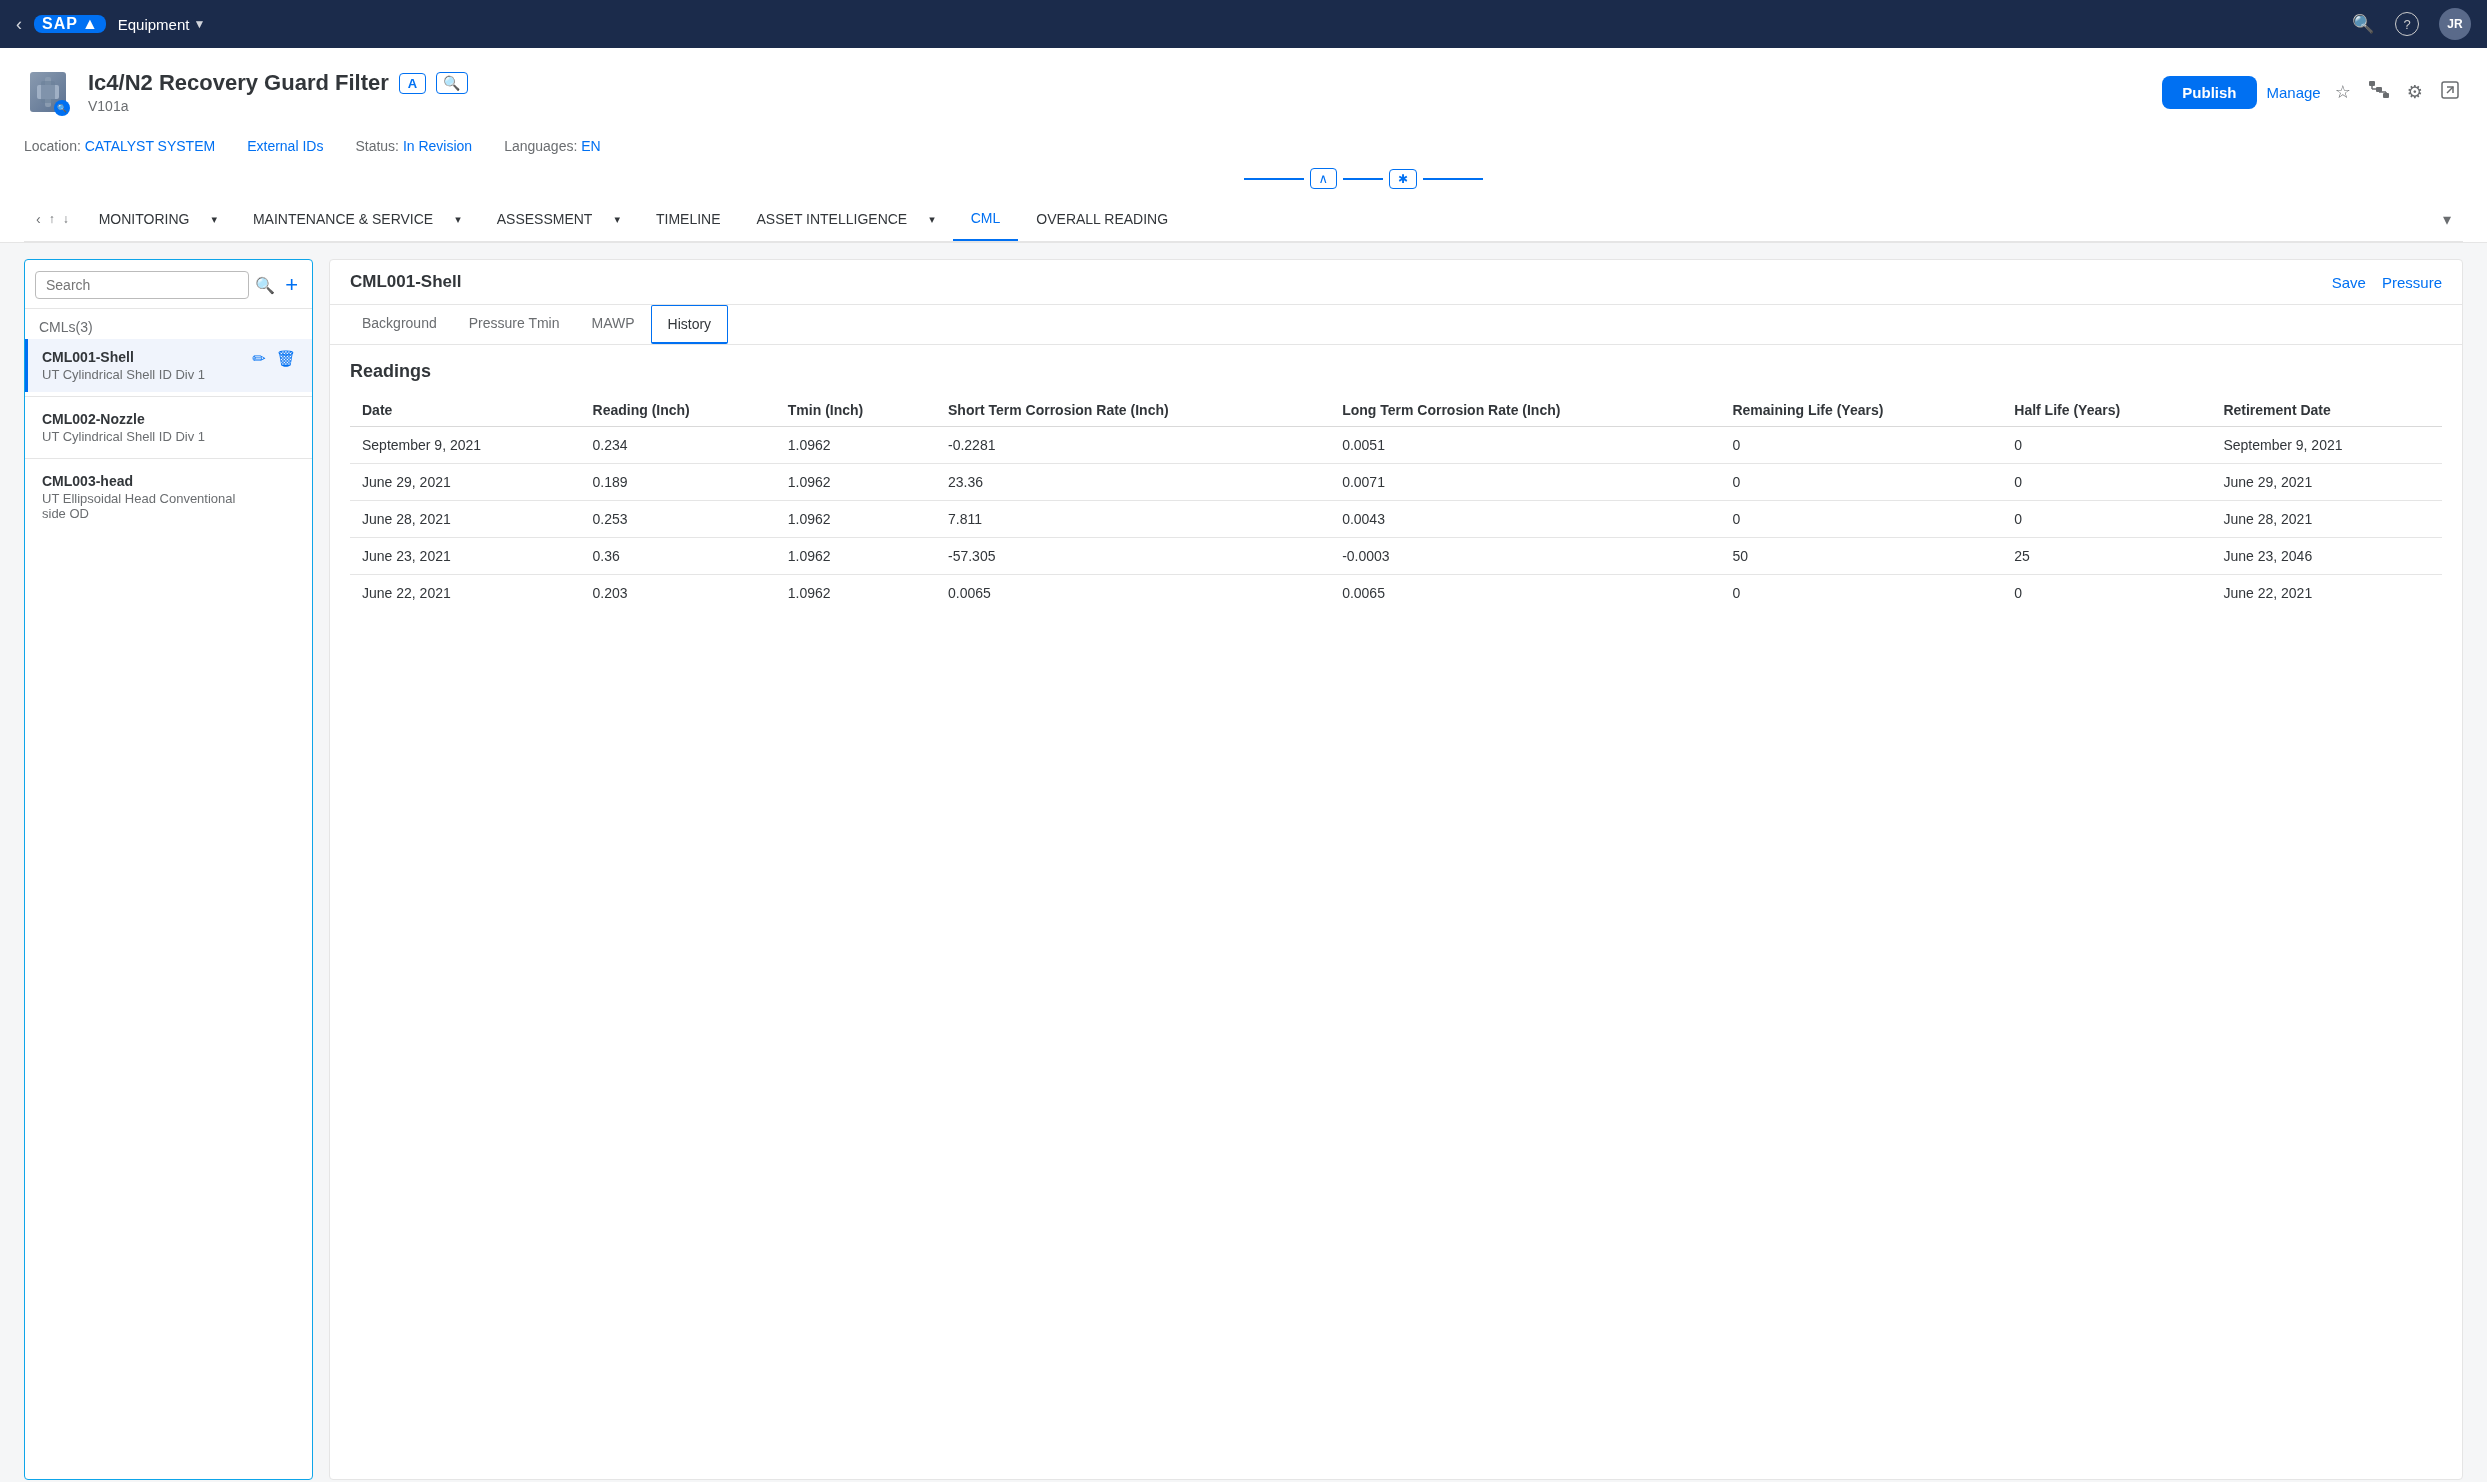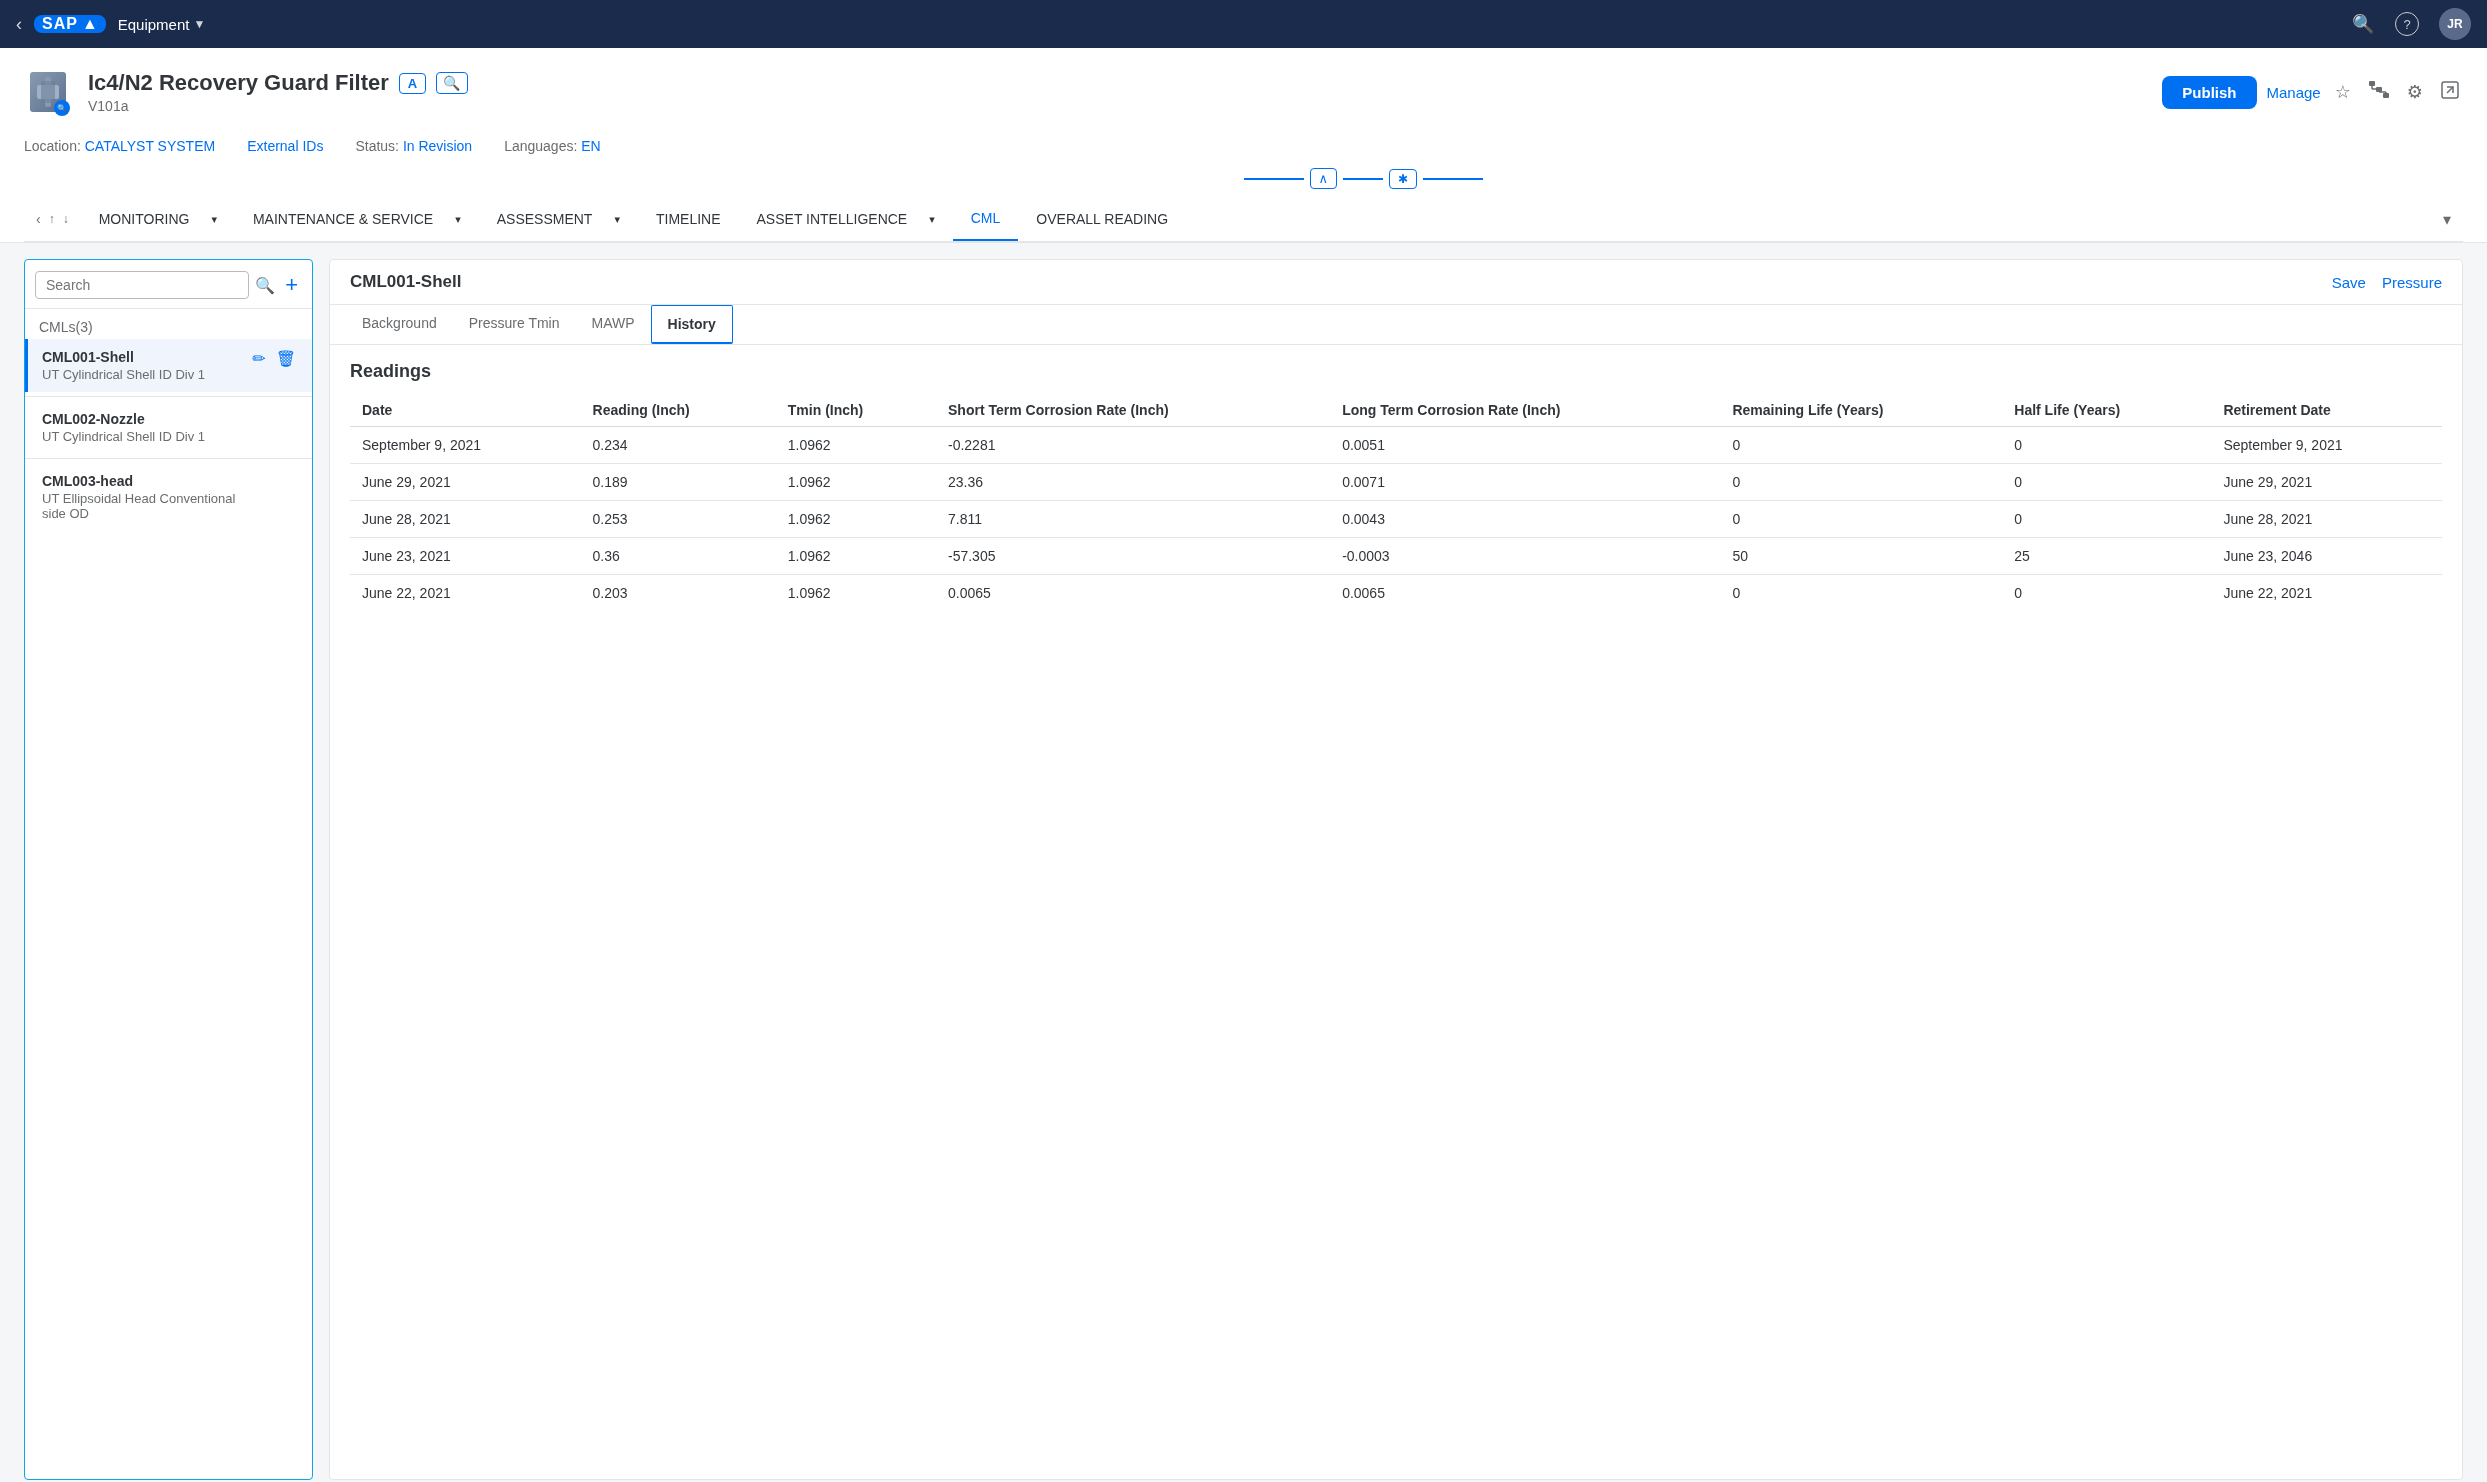--- a/index.html
+++ b/index.html
@@ -617,21 +617,21 @@
     <div class="sub-tab-bar">
       <div class="sub-tab">
         <span>Background</span>
       </div>
       <div class="sub-tab">
         <span>Pressure Tmin</span>
       </div>
       <div class="sub-tab">
         <span>MAWP</span>
       </div>
-      <div class="sub-tab active" style="border: 1px solid #0070f2; border-radius: 2px; border-bottom: 2px solid #0070f2; color: #32363a; font-weight: bold;">
+      <div class="sub-tab active" style="border: 1px solid #0070f2; border-radius: 2px; border-bottom: 2px solid #0070f2; color: #32363a;">
         <span>History</span>
       </div>
     </div>
 
     <div class="readings-section">
       <div class="readings-title">Readings</div>
 
       <table class="readings-table">
         <thead>
           <tr>

